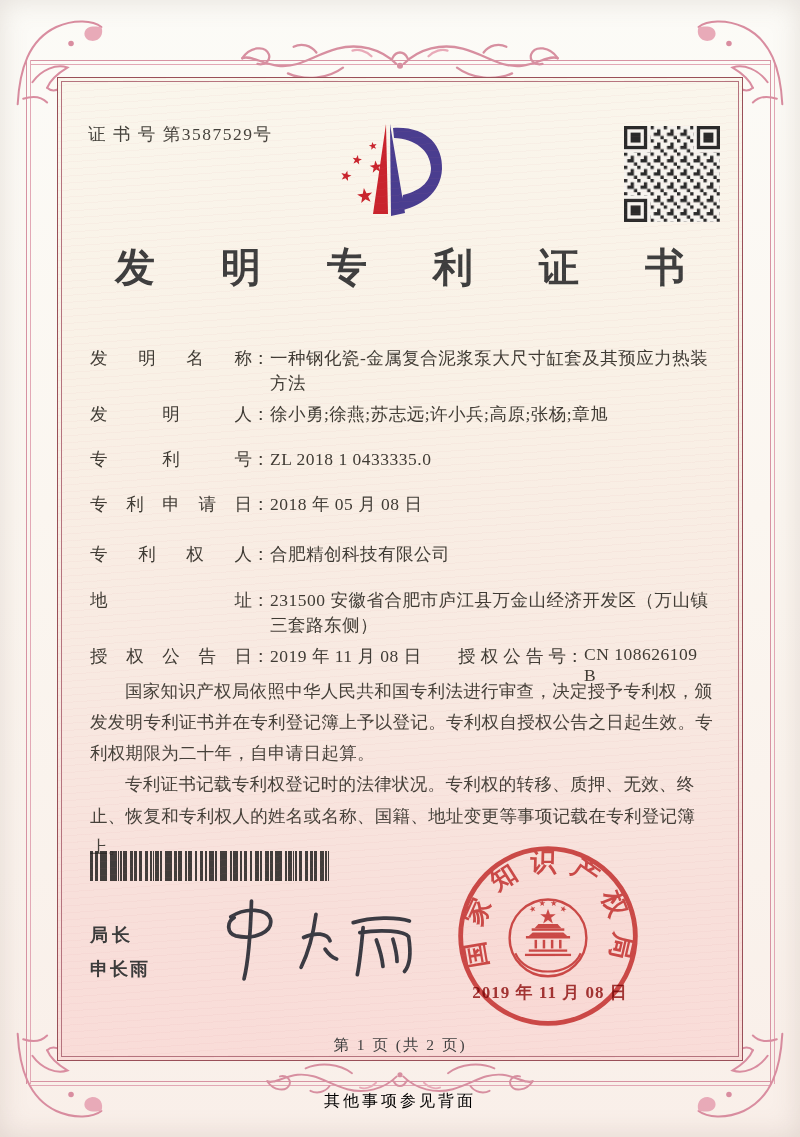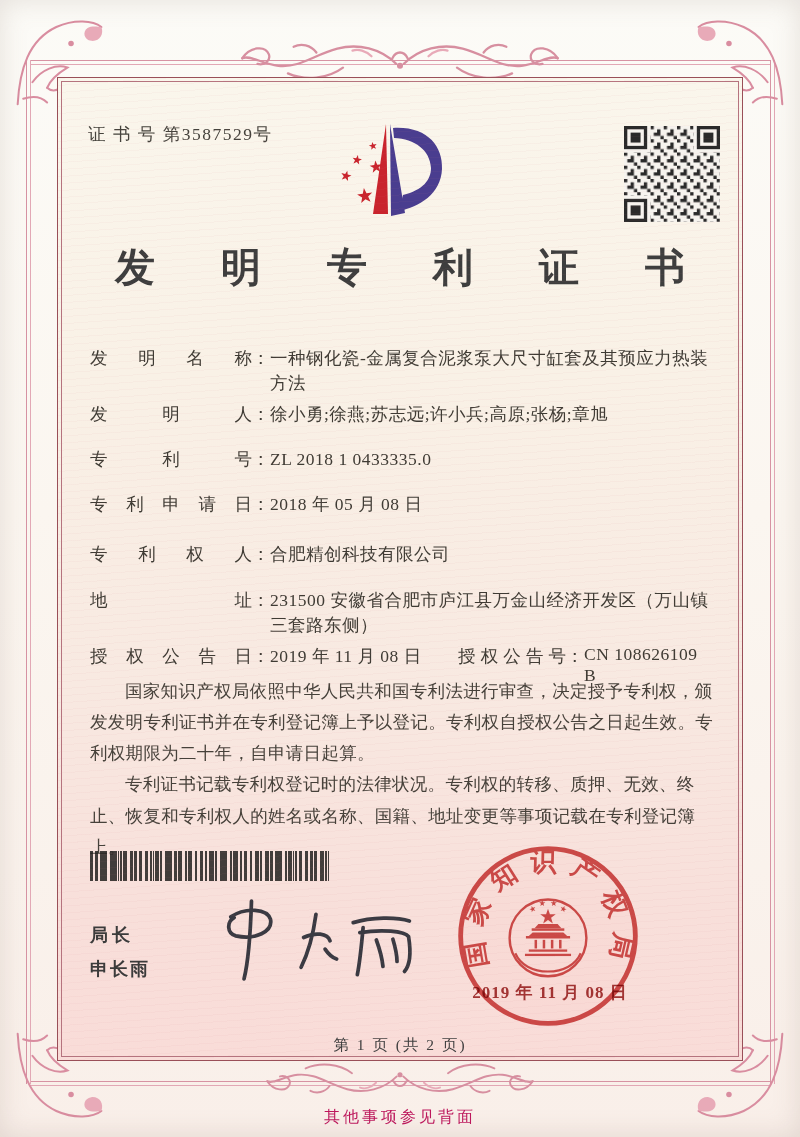--- a/index.html
+++ b/index.html
@@ -59,21 +59,21 @@
     font-family:"Liberation Sans","DejaVu Sans",sans-serif;font-weight:600;}
   .director-name{position:absolute;left:32px;top:879px;font-size:18px;color:#3b3b3b;letter-spacing:2px;
     font-family:"Liberation Sans","DejaVu Sans",sans-serif;font-weight:600;}
   .signature{position:absolute;left:148px;top:812px;width:215px;height:100px;}
 
   .seal{position:absolute;left:394px;top:762px;width:192px;height:192px;mix-blend-mode:multiply;opacity:.92;}
   .seal-date{position:absolute;left:404px;top:903px;width:176px;text-align:center;
     font-size:17px;font-weight:bold;color:#a63b3b;letter-spacing:1px;mix-blend-mode:multiply;}
 
   .footer-page{position:absolute;left:0;top:957px;width:100%;text-align:center;font-size:15.5px;color:#3f3f3f;letter-spacing:2px;}
-  .back-note{position:absolute;left:0;top:1091px;width:100%;text-align:center;font-size:16px;color:#be185d;letter-spacing:3px;z-index:3;margin-top:16px;}
+  .back-note{position:absolute;left:0;top:1091px;width:100%;text-align:center;font-size:16px;color:#000000;letter-spacing:3px;z-index:3;}
 </style>
 </head>
 <body>
 
 <svg width="0" height="0" style="position:absolute" aria-hidden="true">
   <defs>
     <path id="star" d="M0,-10 L2.35,-3.24 L9.51,-3.09 L3.8,1.24 L5.88,8.09 L0,4 L-5.88,8.09 L-3.8,1.24 L-9.51,-3.09 L-2.35,-3.24 Z"></path>
     <g id="cornerFlourish" stroke="#d98da0" fill="none" stroke-width="2.2" stroke-linecap="round">
       <path d="M4,96 C6,58 16,26 46,12 C66,3 86,5 95,12"></path>
       <path d="M95,12 C98,20 93,28 84,27 C76,26 74,17 80,13 C85,10 92,12 95,12 Z" fill="#e8aab8" stroke="none"></path>

